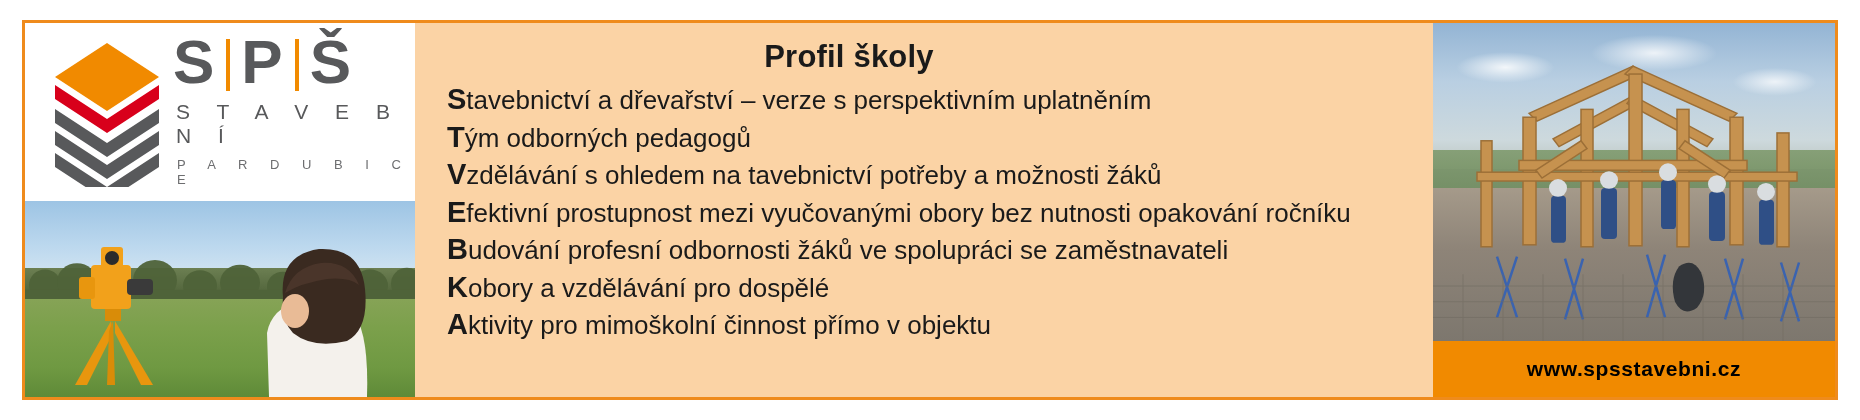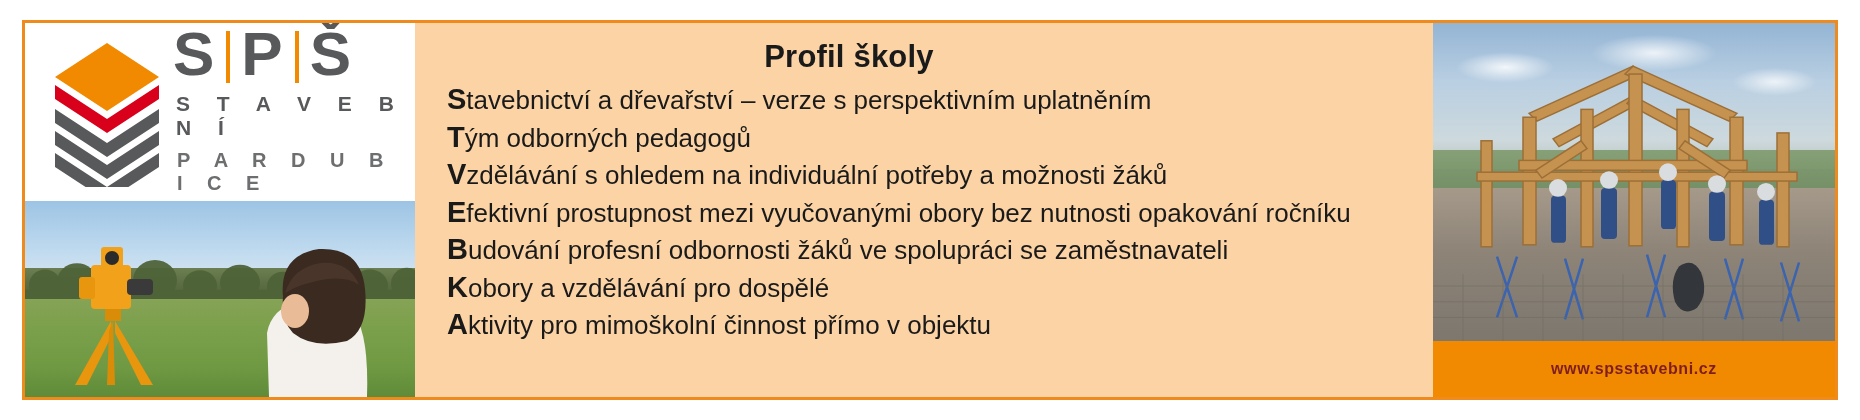--- a/index.html
+++ b/index.html
@@ -66,29 +66,29 @@
     width: 4px;
     height: 52px;
     background: #f18a00;
     margin: 0 11px;
     display: inline-block;
     position: relative;
     top: 3px;
   }
   .logo-sub1 {
     font-size: 21px;
-    font-weight: bold;
+    font-weight: normal;
     letter-spacing: 10.5px;
     color: #58595b;
     margin-top: 9px;
     margin-left: 3px;
   }
   .logo-sub2 {
-    font-size: 20px;
-    font-weight: bold;
+    font-size: 13px;
+    font-weight: normal;
     letter-spacing: 9.5px;
     color: #6d6e70;
     margin-top: 9px;
     margin-left: 4px;
   }
 
   
   .survey-photo {
     flex: 1 1 auto;
     position: relative;
@@ -191,23 +191,23 @@
   .bp-frame { position: absolute; left: 0; top: 0; width: 100%; height: 100%; }
 
   .url-bar {
     flex: 0 0 56px;
     background: #f18a00;
     display: flex;
     align-items: center;
     justify-content: center;
   }
   .url-bar span {
-    color: #7f1d1d;
+    color: #000000;
     font-weight: bold;
-    font-size: 16px;
+    font-size: 21px;
     letter-spacing: 0.6px;
   }
 </style>
 </head>
 <body>
 
 <div class="banner">
 
   <div class="left-col">
 
@@ -273,21 +273,21 @@
         <ellipse cx="86" cy="74" rx="14" ry="17" fill="#e9bb96"></ellipse>
       </svg>
     </div>
   </div>
 
   <div class="center-col">
     <div class="profile-title">Profil školy</div>
     <div class="bullets">
       <div class="bullet"><span class="cap">S</span><span>tavebnictví a dřevařství – verze s perspektivním uplatněním</span></div>
       <div class="bullet"><span class="cap">T</span><span>ým odborných pedagogů</span></div>
-      <div class="bullet"><span class="cap">V</span><span>zdělávání s ohledem na individuální potřeby a možnosti žáků</span></div>
+      <div class="bullet"><span class="cap">V</span><span>zdělávání s ohledem na tavebnictví potřeby a možnosti žáků</span></div>
       <div class="bullet"><span class="cap">E</span><span>fektivní prostupnost mezi vyučovanými obory bez nutnosti opakování ročníku</span></div>
       <div class="bullet"><span class="cap">B</span><span>udování profesní odbornosti žáků ve spolupráci se zaměstnavateli</span></div>
       <div class="bullet"><span class="cap">K</span><span>obory a vzdělávání pro dospělé</span></div>
       <div class="bullet"><span class="cap">A</span><span>ktivity pro mimoškolní činnost přímo v objektu</span></div>
     </div>
   </div>
 
   <div class="right-col">
     <div class="build-photo">
       <div class="bp-sky"></div>

